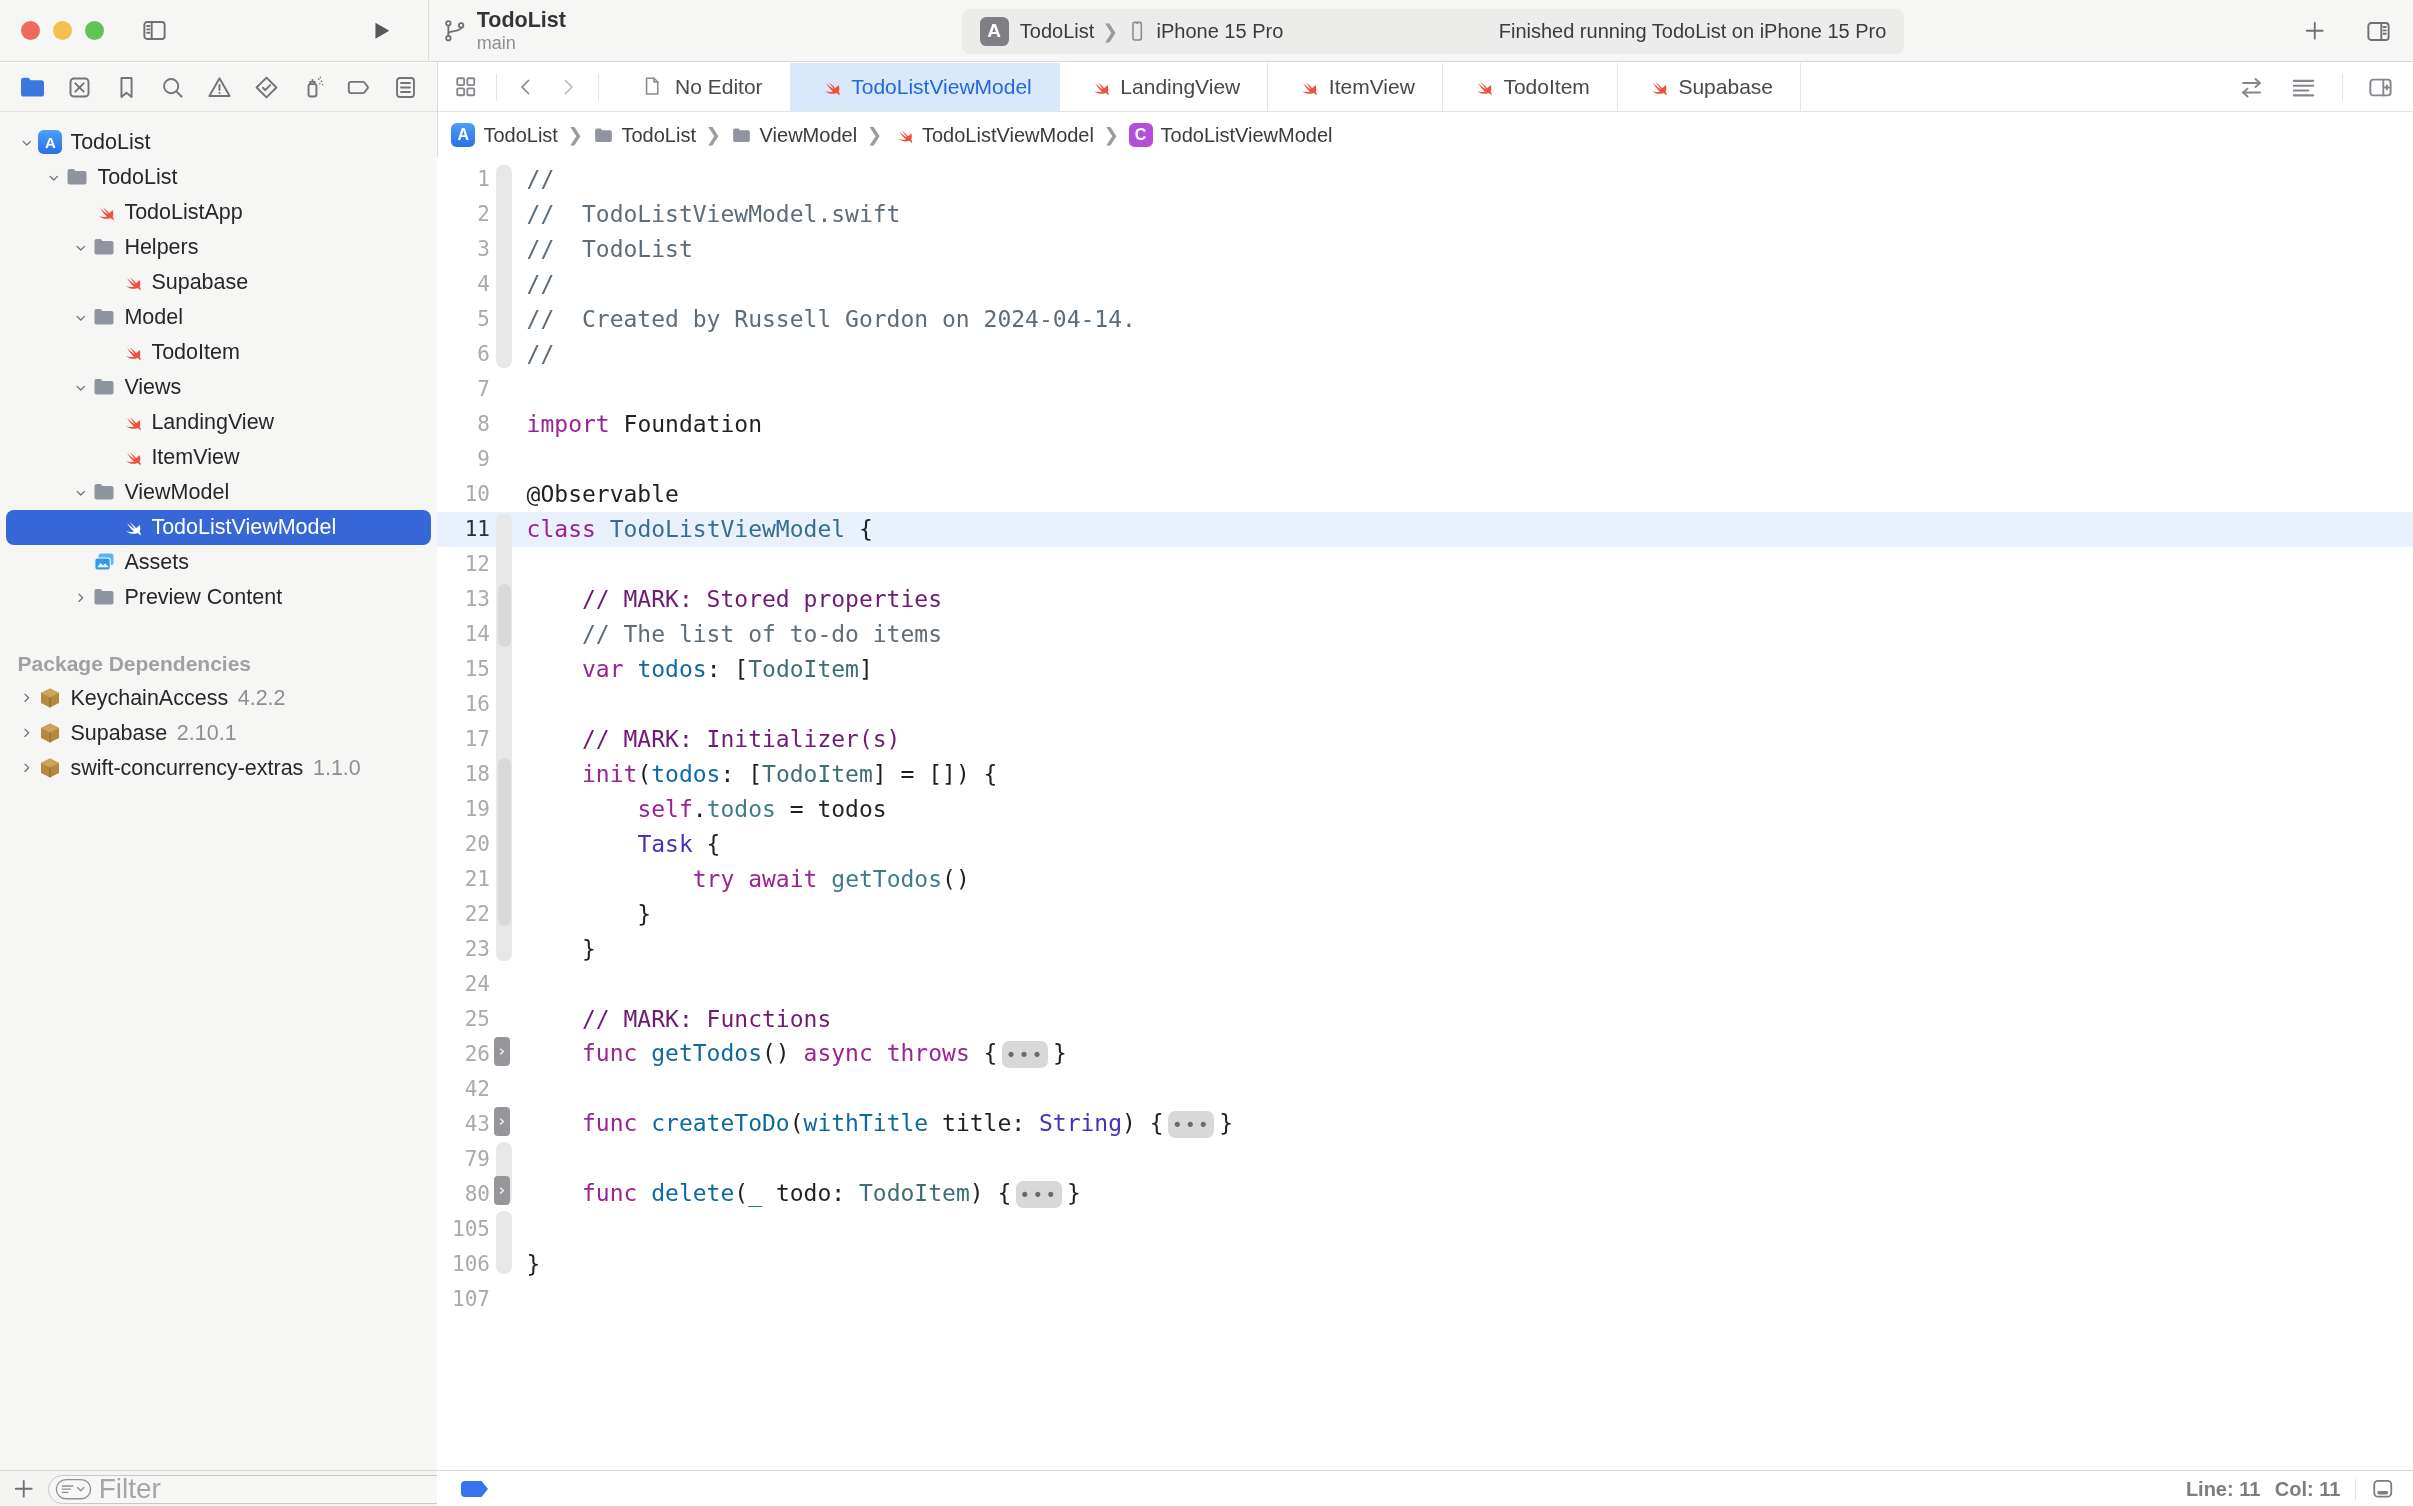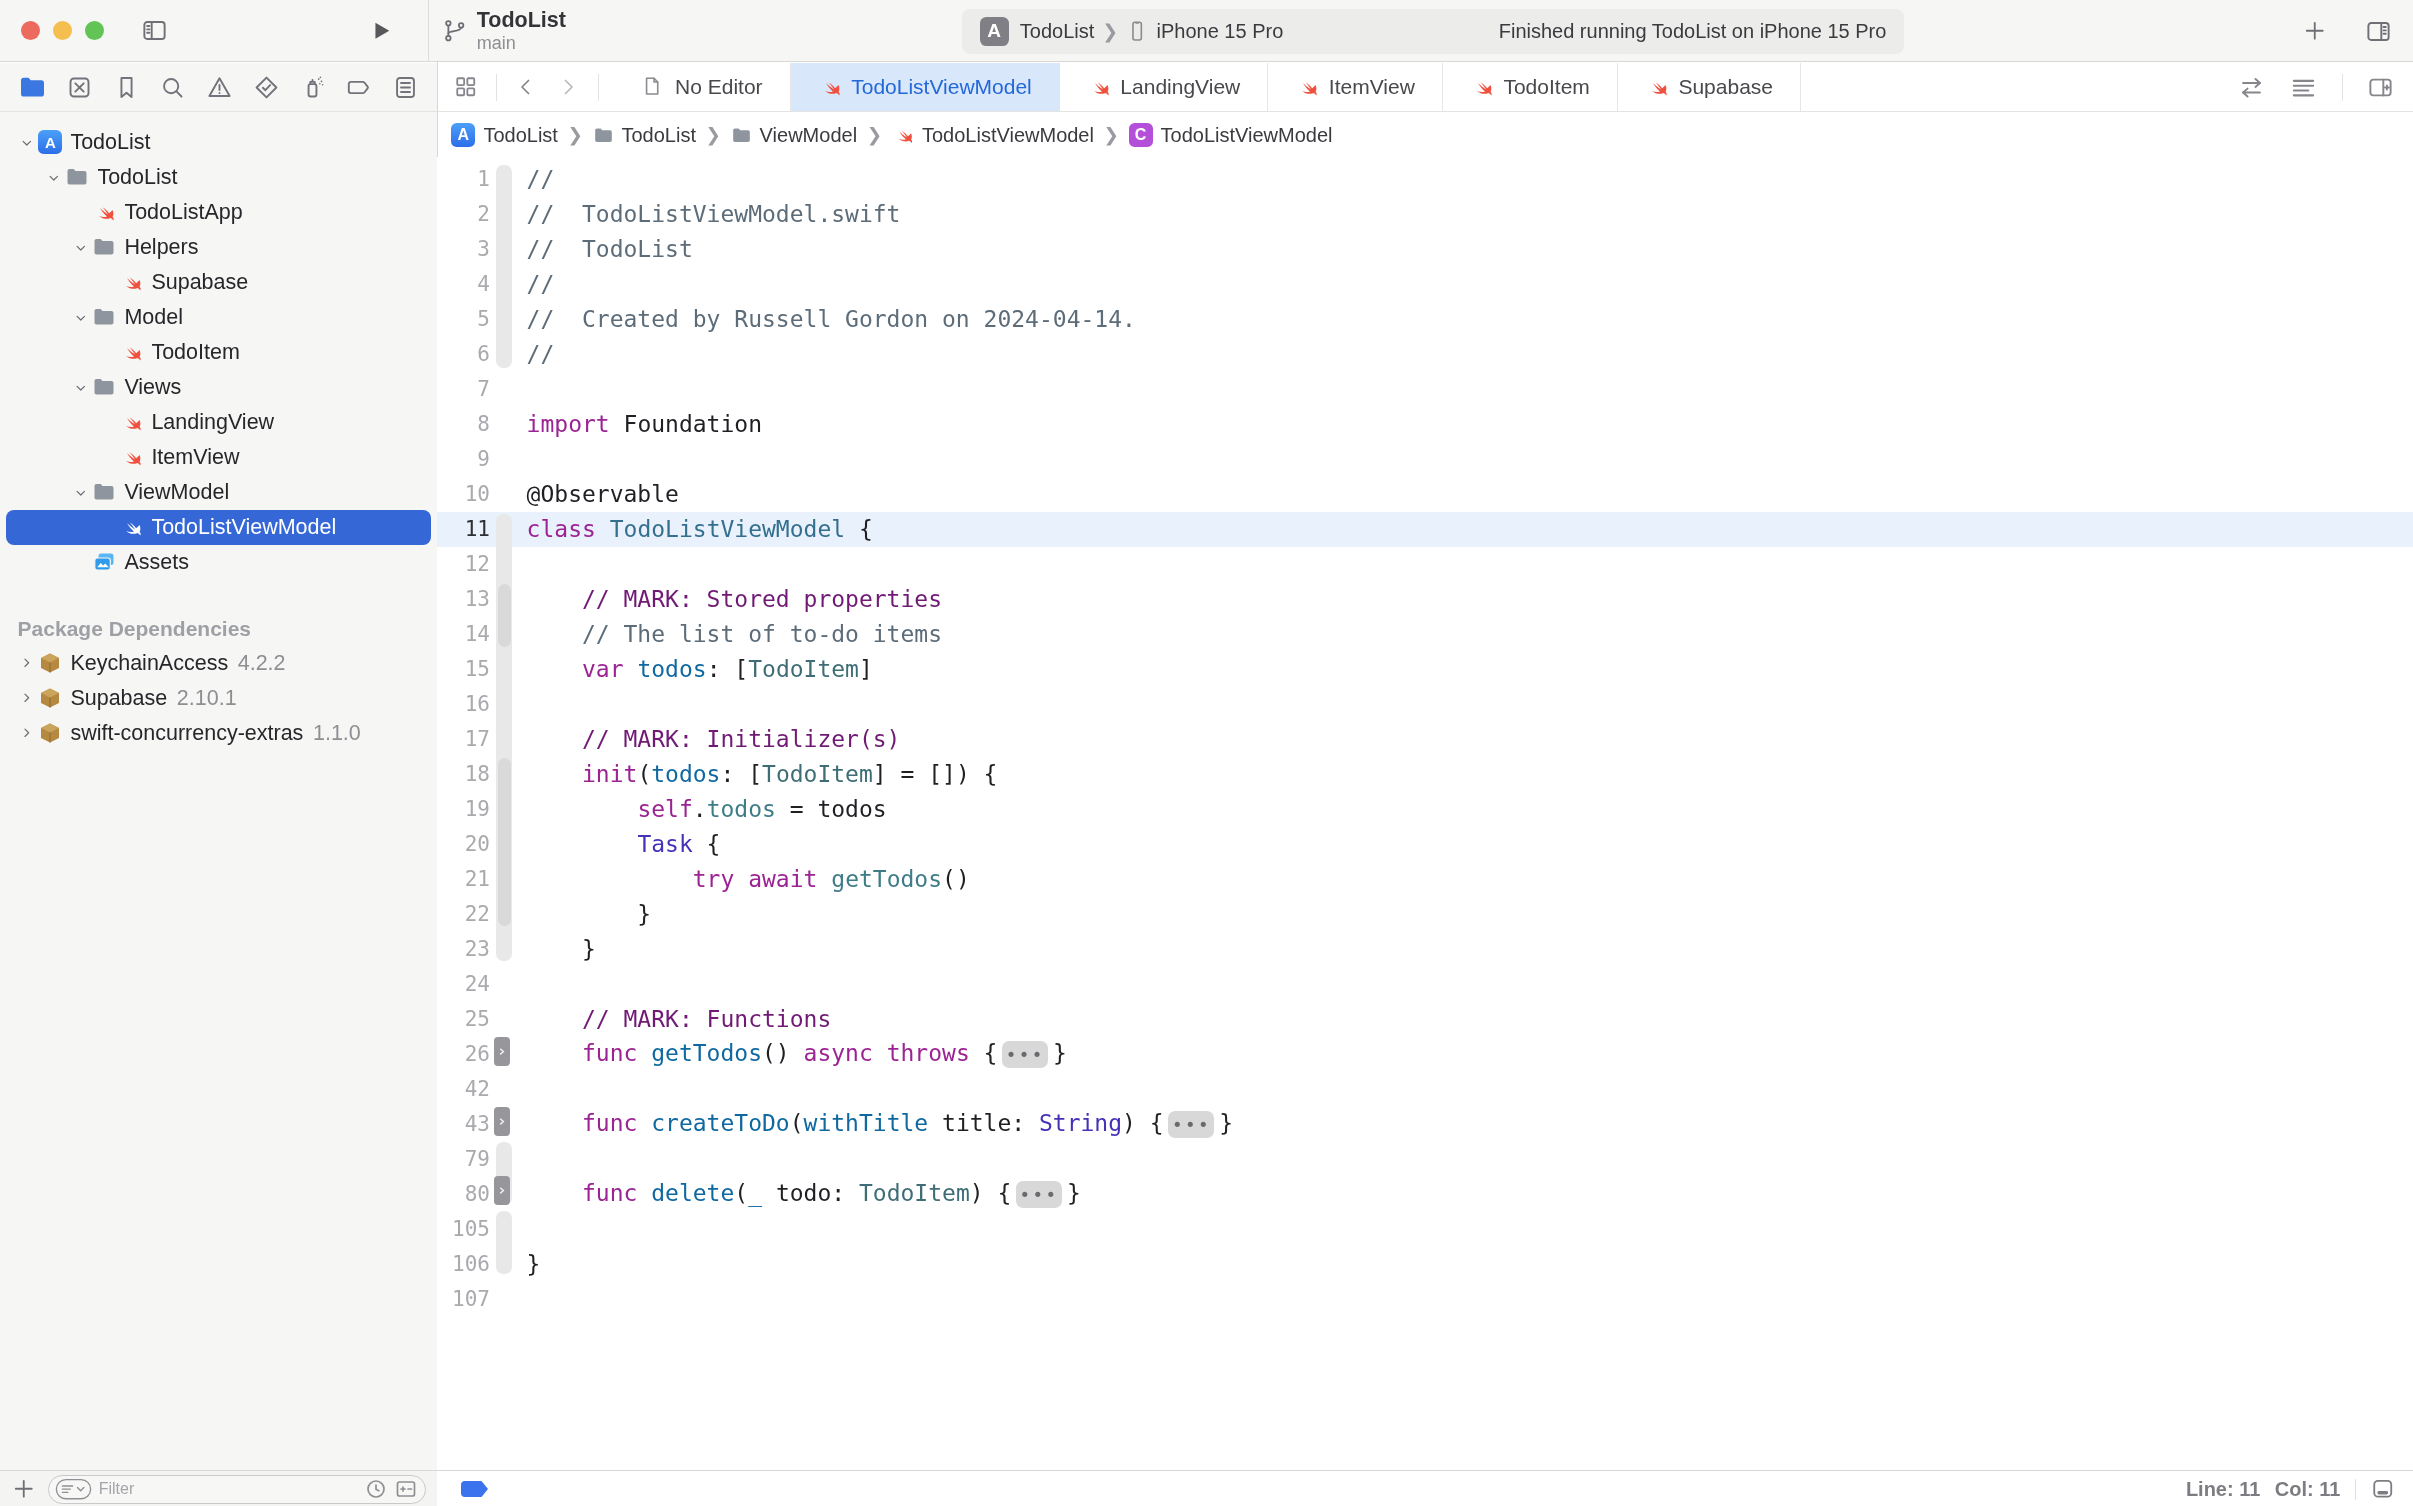--- a/index.html
+++ b/index.html
@@ -67,21 +67,21 @@
   .trow .ticon { margin-right:8px; flex:0 0 24px; }
   .trow.sel { background:#3568D6; color:#fff; }
   .trow.sel .chev { color:#fff; }
   .pkghdr { margin:37px 0 4.8px 17.6px; font-size:21px; font-weight:700; color:#9EA0A6; }
   .pver { color:#8E8E93; margin-left:9.6px; }
   .sbbottom { position:absolute; left:0; top:1470px; width:437px; height:37px; background:#F4F4F3;
     border-top:0.8px solid #D7D7D7; display:flex; align-items:center; padding:0 11.2px; gap:11.2px; }
   .sbplus { color:#6F6F75; }
   .filterwrap { flex:1; height:29px; border:1.2px solid #C9C9C9; border-radius:14.4px; background:#F7F7F6;
     display:flex; align-items:center; padding:0 6.4px; gap:6.4px; color:#8F8F95; }
-  .filterwrap input { flex:1; border:none; outline:none; background:transparent; font-size:16px; color:#333;
+  .filterwrap input { flex:1; border:none; outline:none; background:transparent; font-size:28px; color:#333;
     font-family:"Liberation Sans", sans-serif; min-width:0; }
   .filterwrap input::placeholder { color:#A4A4AA; }
 
   
   .maindivider { position:absolute; left:437px; top:62px; width:0.8px; height:1445px; background:#D7D7D7; }
   .editor { position:absolute; left:437px; top:157px; width:1976px; height:1313px; background:#fff; overflow:hidden; }
   #code { position:relative; padding-top:4.8px; font-family:"DejaVu Sans Mono", monospace; font-size:23px; }
   .cl { height:35px; display:flex; align-items:center; white-space:pre; }
   .cl.hl { background:#E9F1FC; }
   .ln { width:53px; flex:0 0 53px; text-align:right; font-size:21px; color:#A9A9AE; font-family:"DejaVu Sans Mono", monospace; }
@@ -506,20 +506,33 @@
       <div class="trow" style="padding-left: 62px;">
         <span class="chev"></span>
         <span class="ticon">
           <svg width="24" height="24" viewBox="0 0 24 24">
             <rect x="6.5" y="3.5" width="15" height="11.5" rx="2.5" fill="#59B6F2"></rect>
             <rect x="2.8" y="8" width="15.5" height="12" rx="2.5" fill="#2F9BEA" stroke="#F6F6F5" stroke-width="1.2"></rect>
             <path d="M5.3 17.2 8.7 13l2.5 2.6 2-2.1 3.6 3.7z" fill="#fff"></path>
           </svg>
         </span>
         <span>Assets</span>
+      </div>
+      <div class="trow" style="padding-left: 62px;">
+        <span class="chev">
+          <svg width="17.6" height="17.6" viewBox="0 0 24 24" fill="none" stroke="currentColor" stroke-width="1.7" stroke-linecap="round" stroke-linejoin="round">
+            <path d="M9.5 7l5 5-5 5"></path>
+          </svg>
+        </span>
+        <span class="ticon">
+          <svg width="24" height="24" viewBox="0 0 24 24">
+            <path fill="#8F959E" d="M2.5 6c0-1.1.9-2 2-2h4.2l1.8 2h9c1.1 0 2 .9 2 2v9.5c0 1.1-.9 2-2 2h-15c-1.1 0-2-.9-2-2z"></path>
+          </svg>
+        </span>
+        <span>Preview Content</span>
       </div>
     </div>
   <div class="pkghdr">Package Dependencies</div>
   <div id="pkgs">
       <div class="trow" style="padding-left: 8px;">
         <span class="chev">
           <svg width="17.6" height="17.6" viewBox="0 0 24 24" fill="none" stroke="currentColor" stroke-width="1.7" stroke-linecap="round" stroke-linejoin="round">
             <path d="M9.5 7l5 5-5 5"></path>
           </svg>
         </span>

